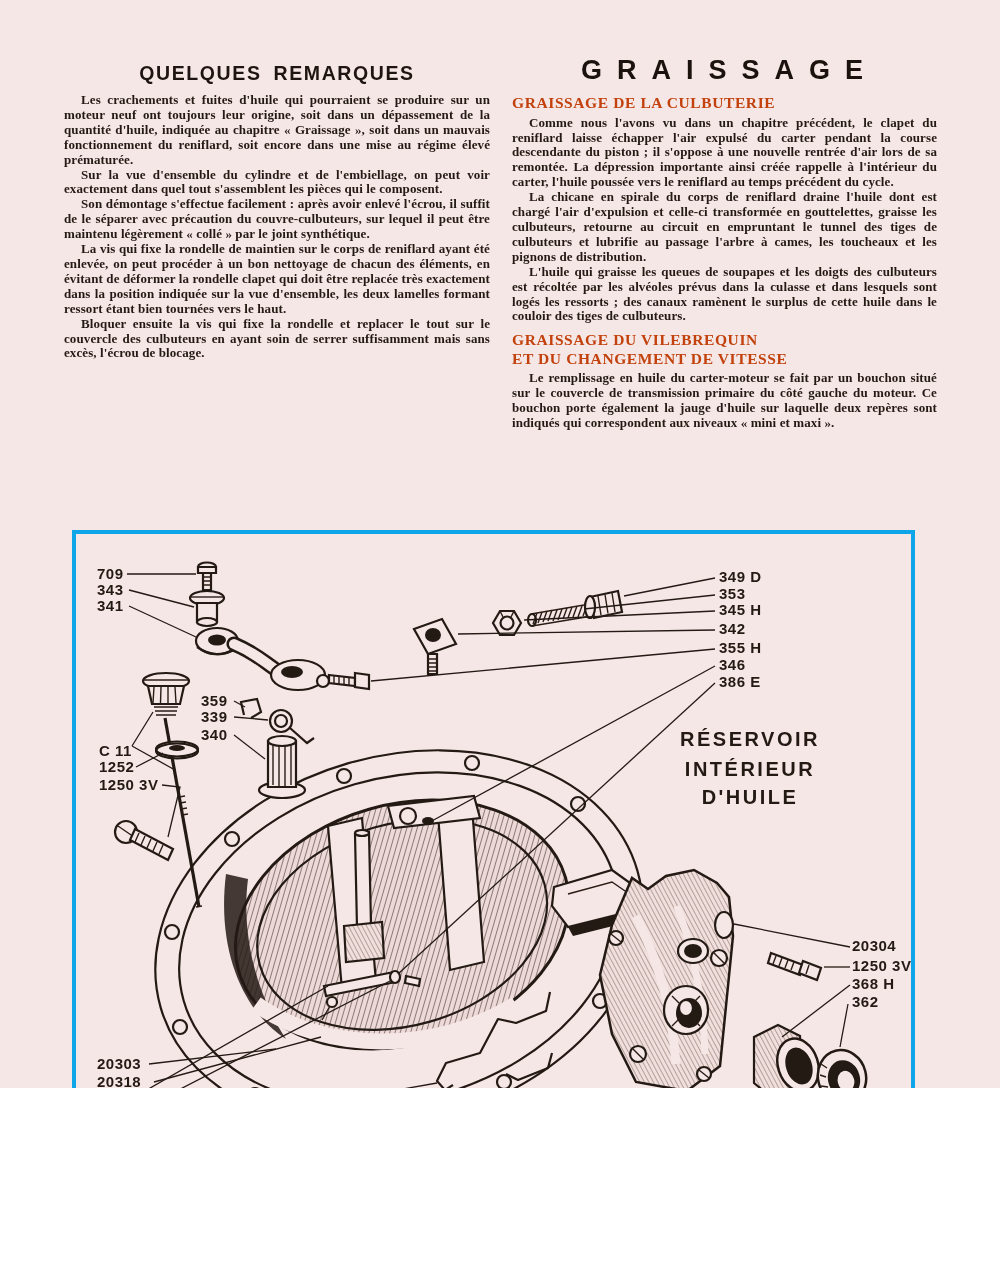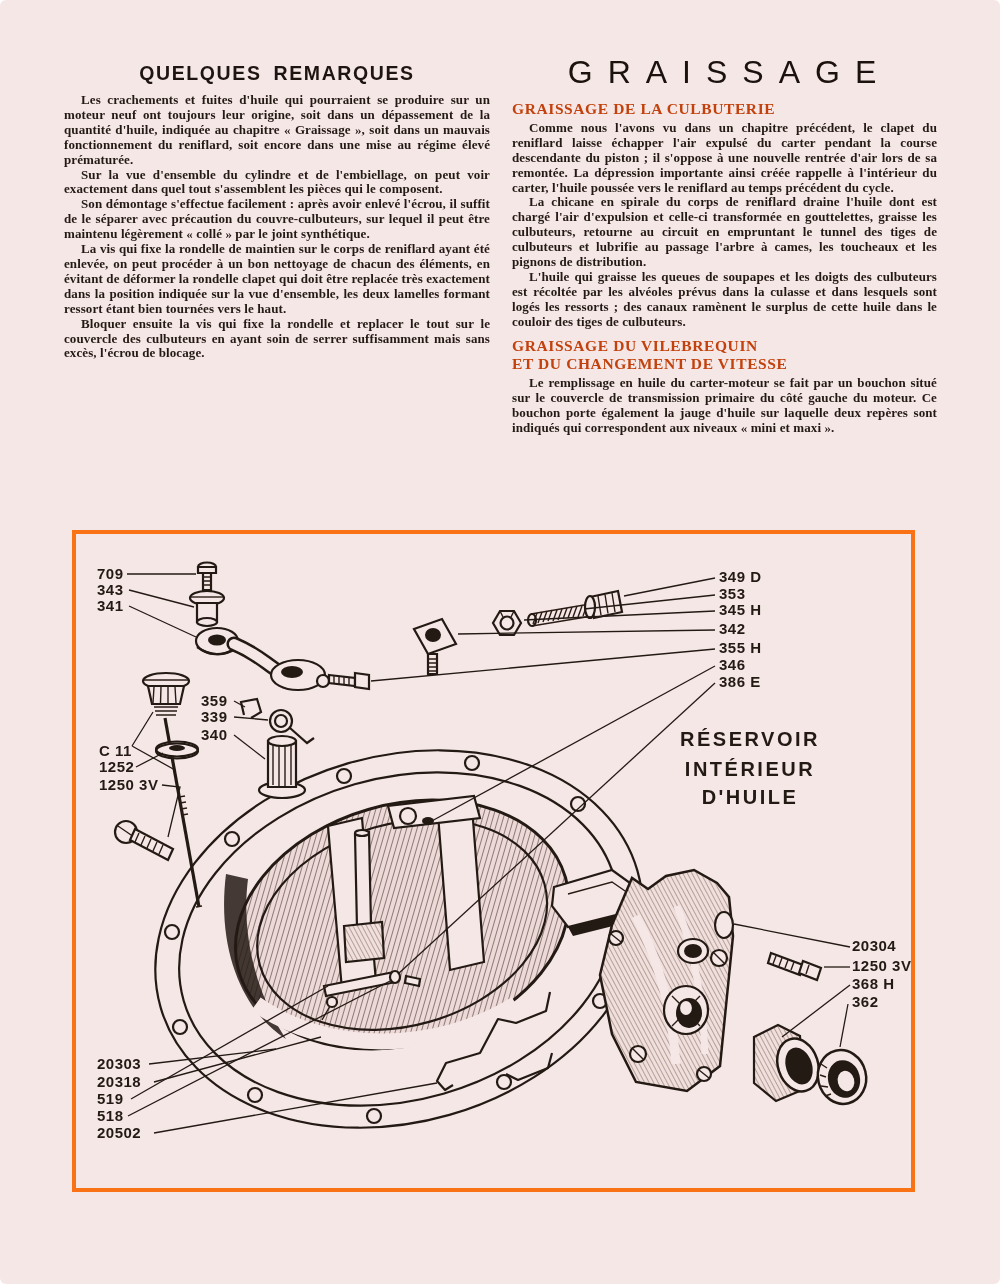--- a/index.html
+++ b/index.html
@@ -1,37 +1,37 @@
 <!DOCTYPE html>
 <html><head>
 <meta charset="utf-8">
 <style>
   html,body{margin:0;padding:0;}
   body{width:1000px;height:1284px;font-family:"Liberation Serif",serif;}
-  .page{position:relative;width:1000px;height:1284px;background:#f5e7e6;color:#241a14;overflow:hidden;border-radius:6px;}
+  .page{position:relative;width:1000px;height:1088px;background:#f5e7e6;color:#241a14;overflow:hidden;}
 
   
   .col{position:absolute;}
   .col-left{left:64px;top:62px;width:426px;}
   .col-right{left:512px;top:56px;width:425px;}
 
   .sans-head{margin:0 0 8px 0;text-align:center;font-family:"Liberation Sans",sans-serif;
              font-weight:bold;font-size:19.5px;line-height:1.18;letter-spacing:1.6px;
              word-spacing:5px;color:#1f1510;}
   .deco-title{margin:0 0 10px 0;text-align:center;font-family:"Liberation Sans",sans-serif;
-              font-weight:normal;font-size:32px;line-height:1.05;letter-spacing:15px;
+              font-weight:bold;font-size:27px;line-height:1.05;letter-spacing:15px;
               padding-left:10px;color:#1b120d;}
   .serif-head{margin:7px 0 3px 0;font-weight:bold;font-size:15.5px;line-height:1.18;
               letter-spacing:0.6px;color:#c2410c;}
   .bp{margin:0;font-size:13px;line-height:14.9px;font-weight:bold;text-align:justify;
       text-indent:17px;letter-spacing:0.1px;}
 
   
   .frame{position:absolute;left:72px;top:530px;width:843px;height:662px;
-         border:4px solid #f97316;box-sizing:border-box;background:#f5e7e6;}
+         border:4px solid #0ea5e9;box-sizing:border-box;background:#f5e7e6;}
   .frame svg{display:block;}
 
   
   .ln{stroke:#2a1c14;stroke-width:1.4;fill:none;}
   .ld{stroke:#241a14;stroke-width:1.3;fill:none;}
   .p2{stroke:#241a14;stroke-width:2.2;fill:#f5e7e6;}
   .p2n{stroke:#241a14;stroke-width:2.2;fill:none;}
   .dk{fill:#241a14;}
   .lbl{font-family:"Liberation Sans",sans-serif;font-weight:bold;font-size:15px;
        fill:#241a14;letter-spacing:0.5px;}

